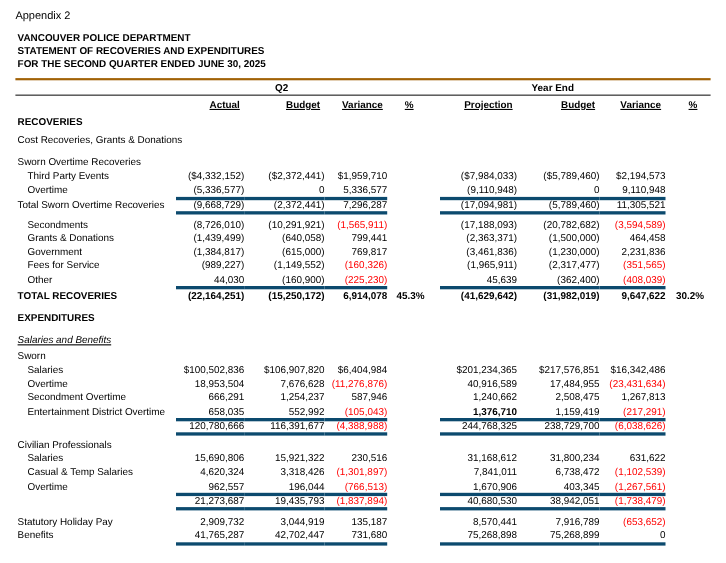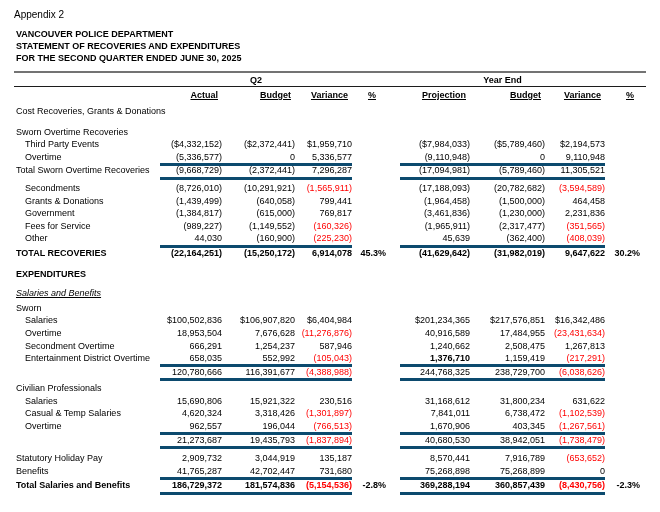--- a/index.html
+++ b/index.html
@@ -9,21 +9,21 @@
     font-size:9px;-webkit-font-smoothing:antialiased;overflow:hidden;
   }
   .page{padding:8px 14px 0 14px;}
   .appendix{font-size:10px;font-weight:normal;line-height:13px;margin:0 0 7px 0;}
   .titleblock{margin:0 0 7px 2px;}
   .title-line{font-weight:bold;font-size:9px;line-height:12px;}
 
   
   .grid{display:grid;grid-template-columns:146px 62px 73px 57px 34px 14px 70px 75px 60px 35px;}
 
-  .ghdr{border-top:2px solid #737373;border-bottom:1.5px solid #1c1c1c;height:13px;align-items:center;}
+  .ghdr{border-top:2px solid #a16207;border-bottom:1.5px solid #1c1c1c;height:13px;align-items:center;}
   .ghdr .gh{font-weight:bold;text-align:center;line-height:12px;}
   .gh.q2{grid-column:2 / span 3;}
   .gh.ye{grid-column:7 / span 3;}
 
   .hdrrow{height:14px;align-items:center;margin-top:1px;}
   .hdrrow .hc{font-weight:bold;text-align:right;text-decoration:underline;padding-right:4px;line-height:12px;}
   .hdrrow .hc:nth-child(1){grid-column:2;}
   .hdrrow .hc:nth-child(2){grid-column:3;}
   .hdrrow .hc:nth-child(3){grid-column:4;}
   .hdrrow .hc:nth-child(4){grid-column:5;padding-right:10px;}
@@ -66,20 +66,23 @@
       <span class="hc">Budget</span>
       <span class="hc">Variance</span>
       <span class="hc">%</span>
       <span class="hc">Projection</span>
       <span class="hc">Budget</span>
       <span class="hc">Variance</span>
       <span class="hc">%</span>
     </div>
 
     <div>
+        <div class="grid trow kind-section" style="margin-top: 3px;">
+          <div class="lbl" style="grid-column: 1 / -1;">RECOVERIES</div>
+        </div>
         <div class="grid trow kind-label" style="margin-top: 3px;">
           <div class="lbl" style="grid-column: 1 / -1;">Cost Recoveries, Grants &amp; Donations</div>
         </div>
         <div class="grid trow kind-label" style="margin-top: 8px;">
           <div class="lbl" style="grid-column: 1 / -1;">Sworn Overtime Recoveries</div>
         </div>
         <div class="grid trow kind-data">
           <div class="lbl ind">Third Party Events</div>
           <div class="cell q2" style="grid-column: 2;">($4,332,152)</div>
           <div class="cell q2" style="grid-column: 3;">($2,372,441)</div>
@@ -122,21 +125,21 @@
           <div class="cell ye" style="grid-column: 8;">(20,782,682)</div>
           <div class="cell ye neg" style="grid-column: 9;">(3,594,589)</div>
           <div class="cell ye pct" style="grid-column: 10;"></div>
         </div>
         <div class="grid trow kind-data">
           <div class="lbl ind">Grants &amp; Donations</div>
           <div class="cell q2" style="grid-column: 2;">(1,439,499)</div>
           <div class="cell q2" style="grid-column: 3;">(640,058)</div>
           <div class="cell q2" style="grid-column: 4;">799,441</div>
           <div class="cell q2 pct" style="grid-column: 5;"></div>
-          <div class="cell ye" style="grid-column: 7;">(1,964,458)</div>
+          <div class="cell ye" style="grid-column: 7;">(2,363,371)</div>
           <div class="cell ye" style="grid-column: 8;">(1,500,000)</div>
           <div class="cell ye" style="grid-column: 9;">464,458</div>
           <div class="cell ye pct" style="grid-column: 10;"></div>
         </div>
         <div class="grid trow kind-data">
           <div class="lbl ind">Government</div>
           <div class="cell q2" style="grid-column: 2;">(1,384,817)</div>
           <div class="cell q2" style="grid-column: 3;">(615,000)</div>
           <div class="cell q2" style="grid-column: 4;">769,817</div>
           <div class="cell q2 pct" style="grid-column: 5;"></div>
@@ -304,26 +307,15 @@
           <div class="lbl">Benefits</div>
           <div class="cell q2" style="grid-column: 2;">41,765,287</div>
           <div class="cell q2" style="grid-column: 3;">42,702,447</div>
           <div class="cell q2" style="grid-column: 4;">731,680</div>
           <div class="cell q2 pct" style="grid-column: 5;"></div>
           <div class="cell ye" style="grid-column: 7;">75,268,898</div>
           <div class="cell ye" style="grid-column: 8;">75,268,899</div>
           <div class="cell ye" style="grid-column: 9;">0</div>
           <div class="cell ye pct" style="grid-column: 10;"></div>
         </div>
-        <div class="grid trow kind-data bold rule" style="margin-top: 2px;">
-          <div class="lbl">Total Salaries and Benefits</div>
-          <div class="cell q2" style="grid-column: 2;">186,729,372</div>
-          <div class="cell q2" style="grid-column: 3;">181,574,836</div>
-          <div class="cell q2 neg" style="grid-column: 4;">(5,154,536)</div>
-          <div class="cell q2 pct" style="grid-column: 5;">-2.8%</div>
-          <div class="cell ye" style="grid-column: 7;">369,288,194</div>
-          <div class="cell ye" style="grid-column: 8;">360,857,439</div>
-          <div class="cell ye neg" style="grid-column: 9;">(8,430,756)</div>
-          <div class="cell ye pct" style="grid-column: 10;">-2.3%</div>
-        </div>
       </div>
   </div>
 </div>
 
 </body></html>

